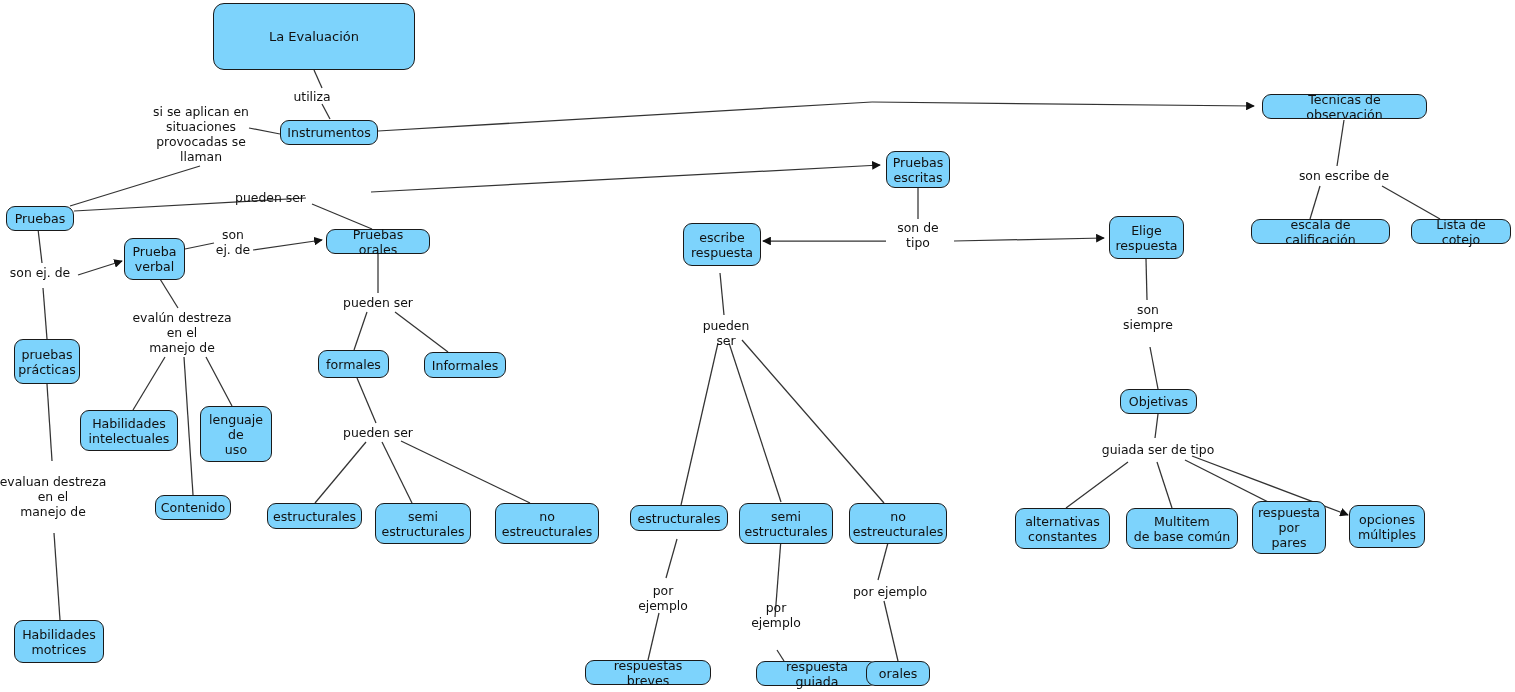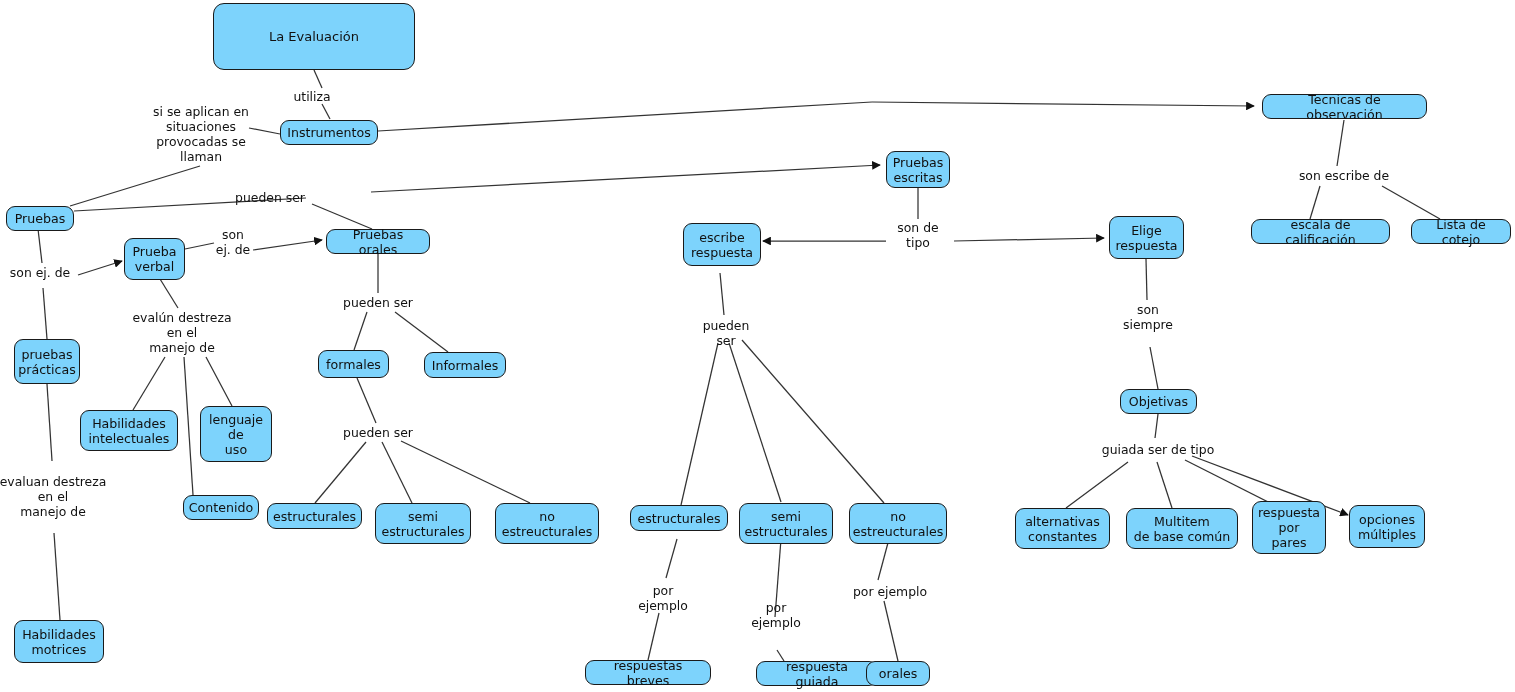--- a/index.html
+++ b/index.html
@@ -157,21 +157,21 @@
 
   <div class="node" style="left:14px; top:339px; width:66px; height:45px;">pruebas
 prácticas</div>
 
   <div class="node" style="left:14px; top:620px; width:90px; height:43px;">Habilidades
 motrices</div>
 
   <div class="node" style="left:80px; top:410px; width:98px; height:41px;">Habilidades
 intelectuales</div>
 
-  <div class="node" style="left:155px; top:495px; width:76px; height:25px;margin-left:28px;">Contenido</div>
+  <div class="node" style="left:155px; top:495px; width:76px; height:25px;">Contenido</div>
 
   <div class="node" style="left:200px; top:406px; width:72px; height:56px;">lenguaje
 de
 uso</div>
 
   <div class="node" style="left:326px; top:229px; width:104px; height:25px;">Pruebas orales</div>
 
   <div class="node" style="left:318px; top:350px; width:71px; height:28px;">formales</div>
 
   <div class="node" style="left:424px; top:352px; width:82px; height:26px;">Informales</div>

